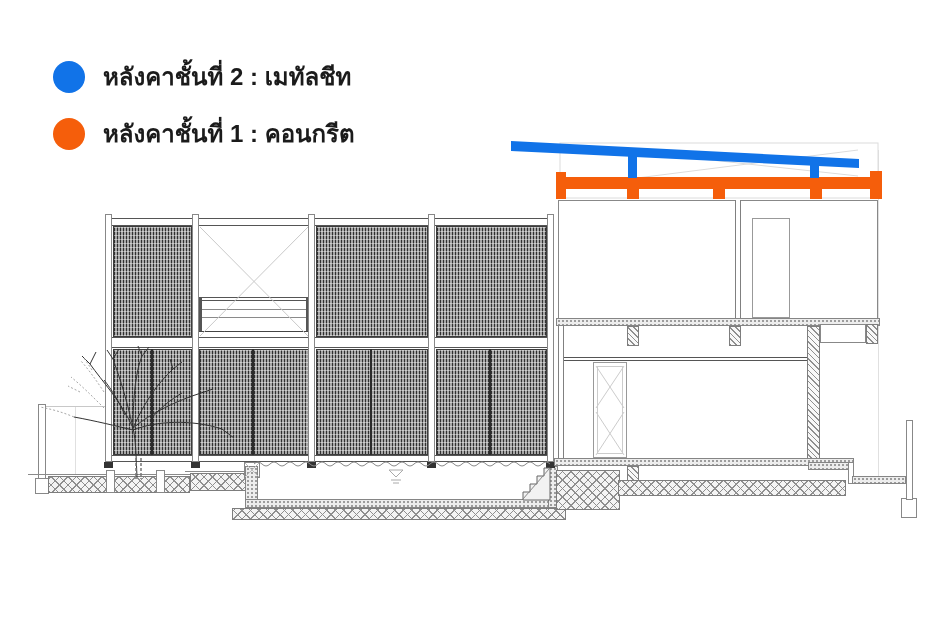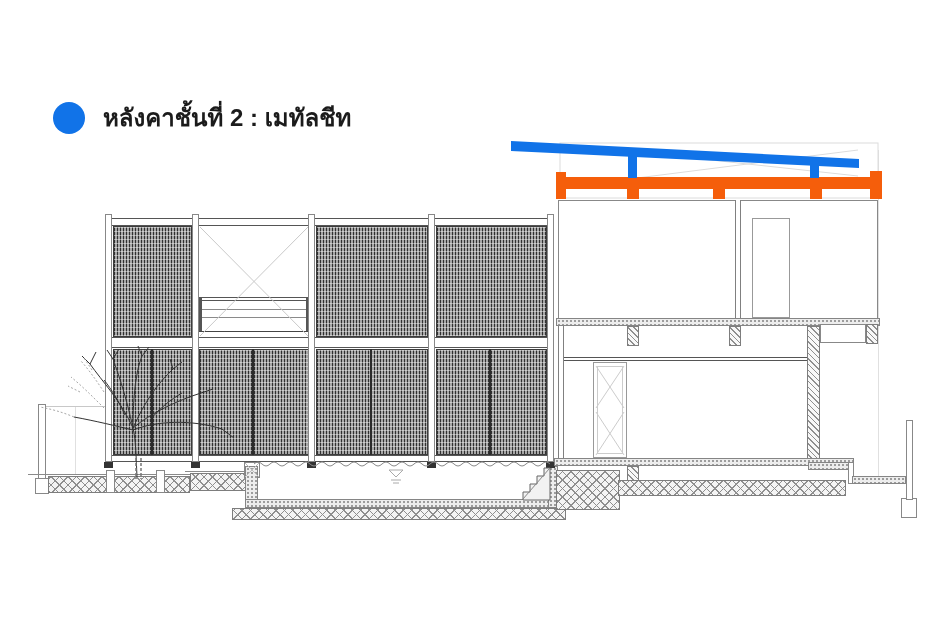--- a/index.html
+++ b/index.html
@@ -1,20 +1,20 @@
 <!DOCTYPE html>
 <html><head>
 <meta charset="utf-8">
 <style>
   html,body{margin:0;padding:0;background:#fff;}
   .canvas{position:relative;width:950px;height:634px;background:#fff;overflow:hidden;
           font-family:"Liberation Sans",sans-serif;}
   .abs{position:absolute;box-sizing:border-box;}
   
-  .legend{position:absolute;left:52px;top:60px;display:flex;flex-direction:column;gap:23px;margin-top:41px;}
+  .legend{position:absolute;left:52px;top:60px;display:flex;flex-direction:column;gap:23px;}
   .legend-row{display:flex;align-items:center;height:34px;}
   .legend-label{margin-left:17px;font-size:24px;font-weight:bold;color:#1b1b1b;line-height:1;}
   
   .slat{background:
       repeating-linear-gradient(180deg, rgba(255,255,255,.45) 0 1px, transparent 1px 4px),
       repeating-linear-gradient(90deg,#303030 0 1px,#a6a6a6 1px 3px);
       border:1px solid #3c3c3c;}
   .xhatch{background:
       repeating-linear-gradient(45deg,#8f8f8f 0 1px,transparent 1px 6px),
       repeating-linear-gradient(-45deg,#8f8f8f 0 1px,transparent 1px 6px);
@@ -35,20 +35,26 @@
 
 <div class="canvas">
 
   <div class="legend">
     <div class="legend-row">
       <svg width="34" height="34">
         <circle cx="17" cy="17" r="16" fill="#1173E8"></circle>
       </svg>
       <span class="legend-label">หลังคาชั้นที่ 2 : เมทัลชีท</span>
     </div>
+    <div class="legend-row">
+      <svg width="34" height="34">
+        <circle cx="17" cy="17" r="16" fill="#F55E0B"></circle>
+      </svg>
+      <span class="legend-label">หลังคาชั้นที่ 1 : คอนกรีต</span>
+    </div>
   </div>
 
   <div class="abs wframe" style="left:38px;top:404px;width:8px;height:76px"></div>
   <div class="abs wframe" style="left:35px;top:478px;width:14px;height:16px"></div>
   <div class="abs" style="left:46px;top:406px;width:60px;height:1px;background:#c8c8c8"></div>
   <div class="abs" style="left:75px;top:407px;width:1px;height:68px;background:#e0e0e0"></div>
   <div class="abs thinline" style="left:28px;top:474px;width:162px;height:1px"></div>
   <div class="abs xhatch" style="left:48px;top:476px;width:142px;height:17px"></div>
   <div class="abs wframe" style="left:106px;top:470px;width:9px;height:23px"></div>
   <div class="abs wframe" style="left:156px;top:470px;width:9px;height:23px"></div>

